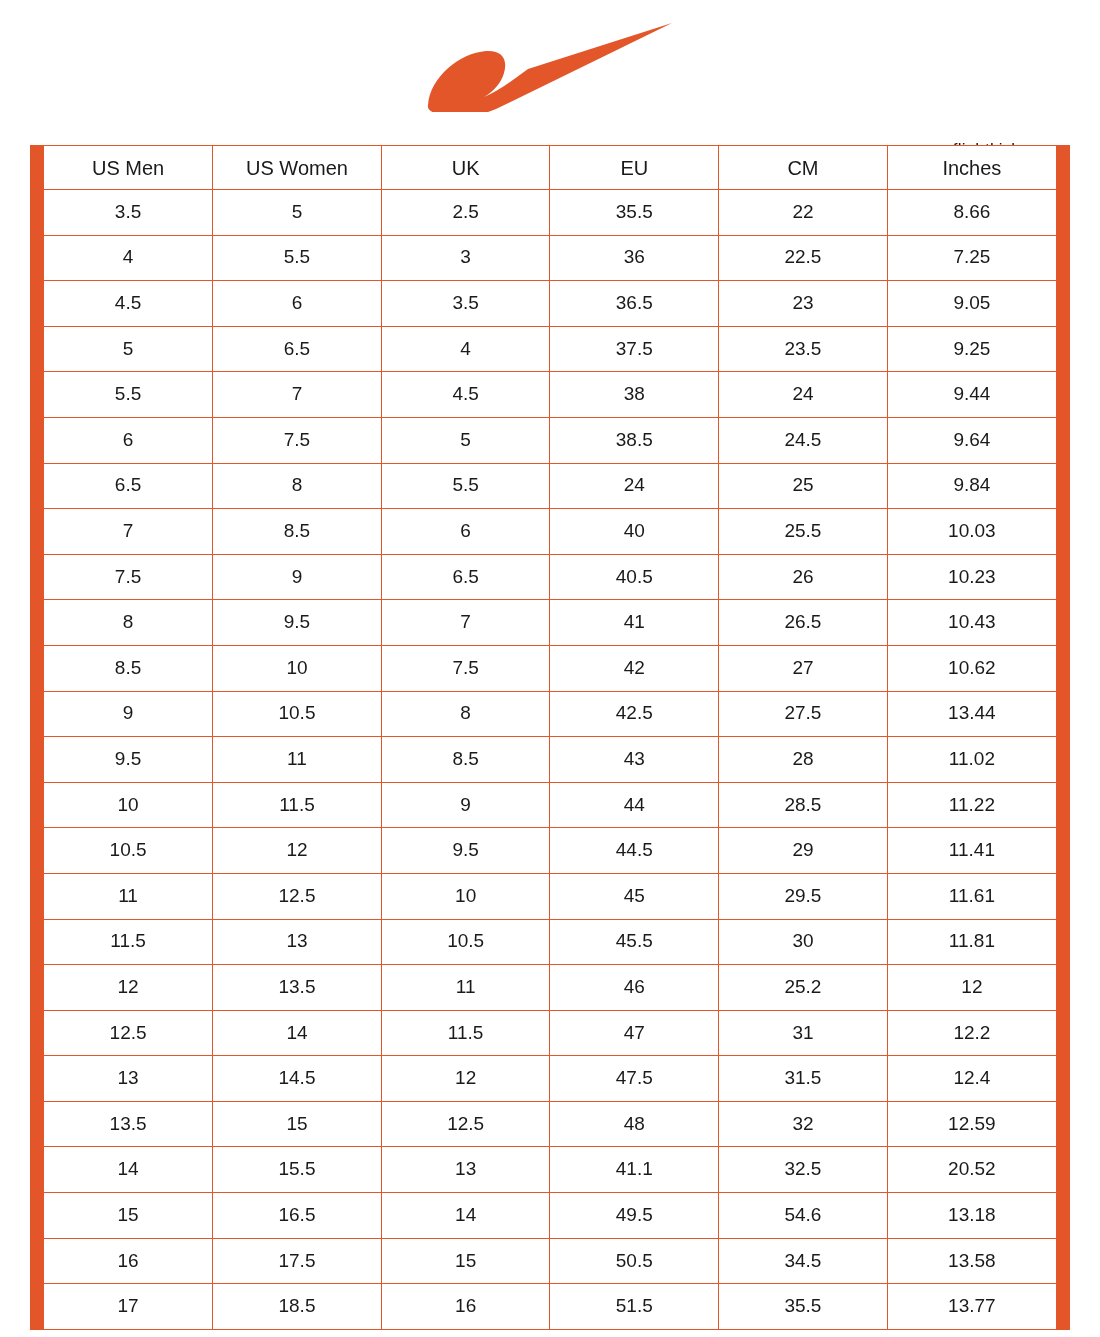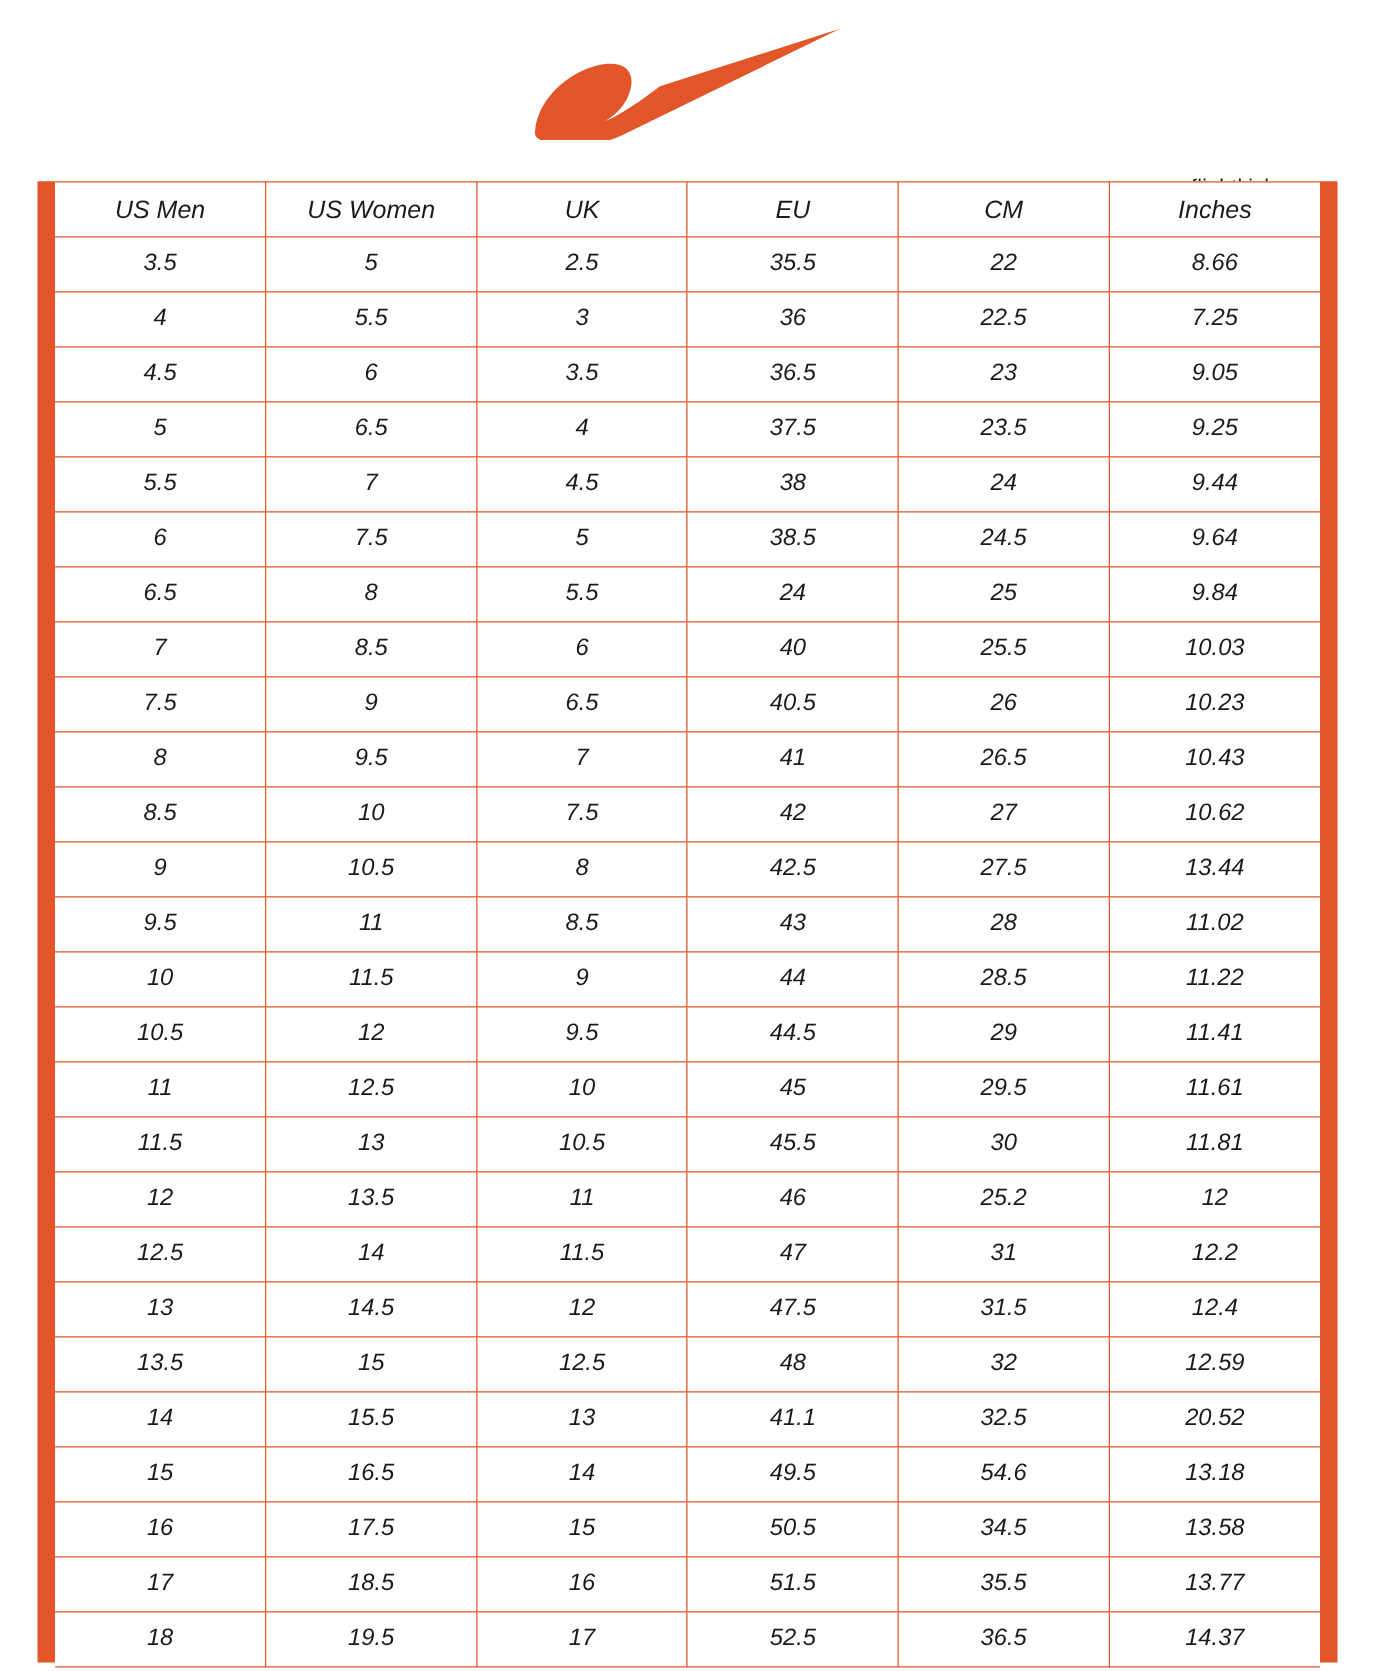--- a/index.html
+++ b/index.html
@@ -47,21 +47,20 @@
     border-left: 14px solid #e2562a;
     border-right: 14px solid #e2562a;
     background: #ffffff;
   }
 
   table.size-table {
     width: 100%;
     height: 100%;
     border-collapse: collapse;
     table-layout: fixed;
-    font-style: italic;
   }
   table.size-table th,
   table.size-table td {
     border: 1.5px solid #e2562a;
     text-align: center;
     font-size: 19px;
     font-weight: normal;
     color: #1a1a1a;
     padding: 0;
     line-height: 1.1;
@@ -299,23 +298,15 @@
           <td>13.58</td>
         </tr>
         <tr>
           <td>17</td>
           <td>18.5</td>
           <td>16</td>
           <td>51.5</td>
           <td>35.5</td>
           <td>13.77</td>
         </tr>
-        <tr>
-          <td>18</td>
-          <td>19.5</td>
-          <td>17</td>
-          <td>52.5</td>
-          <td>36.5</td>
-          <td>14.37</td>
-        </tr>
       </tbody>
   </table>
 </div>
 
 </body></html>

